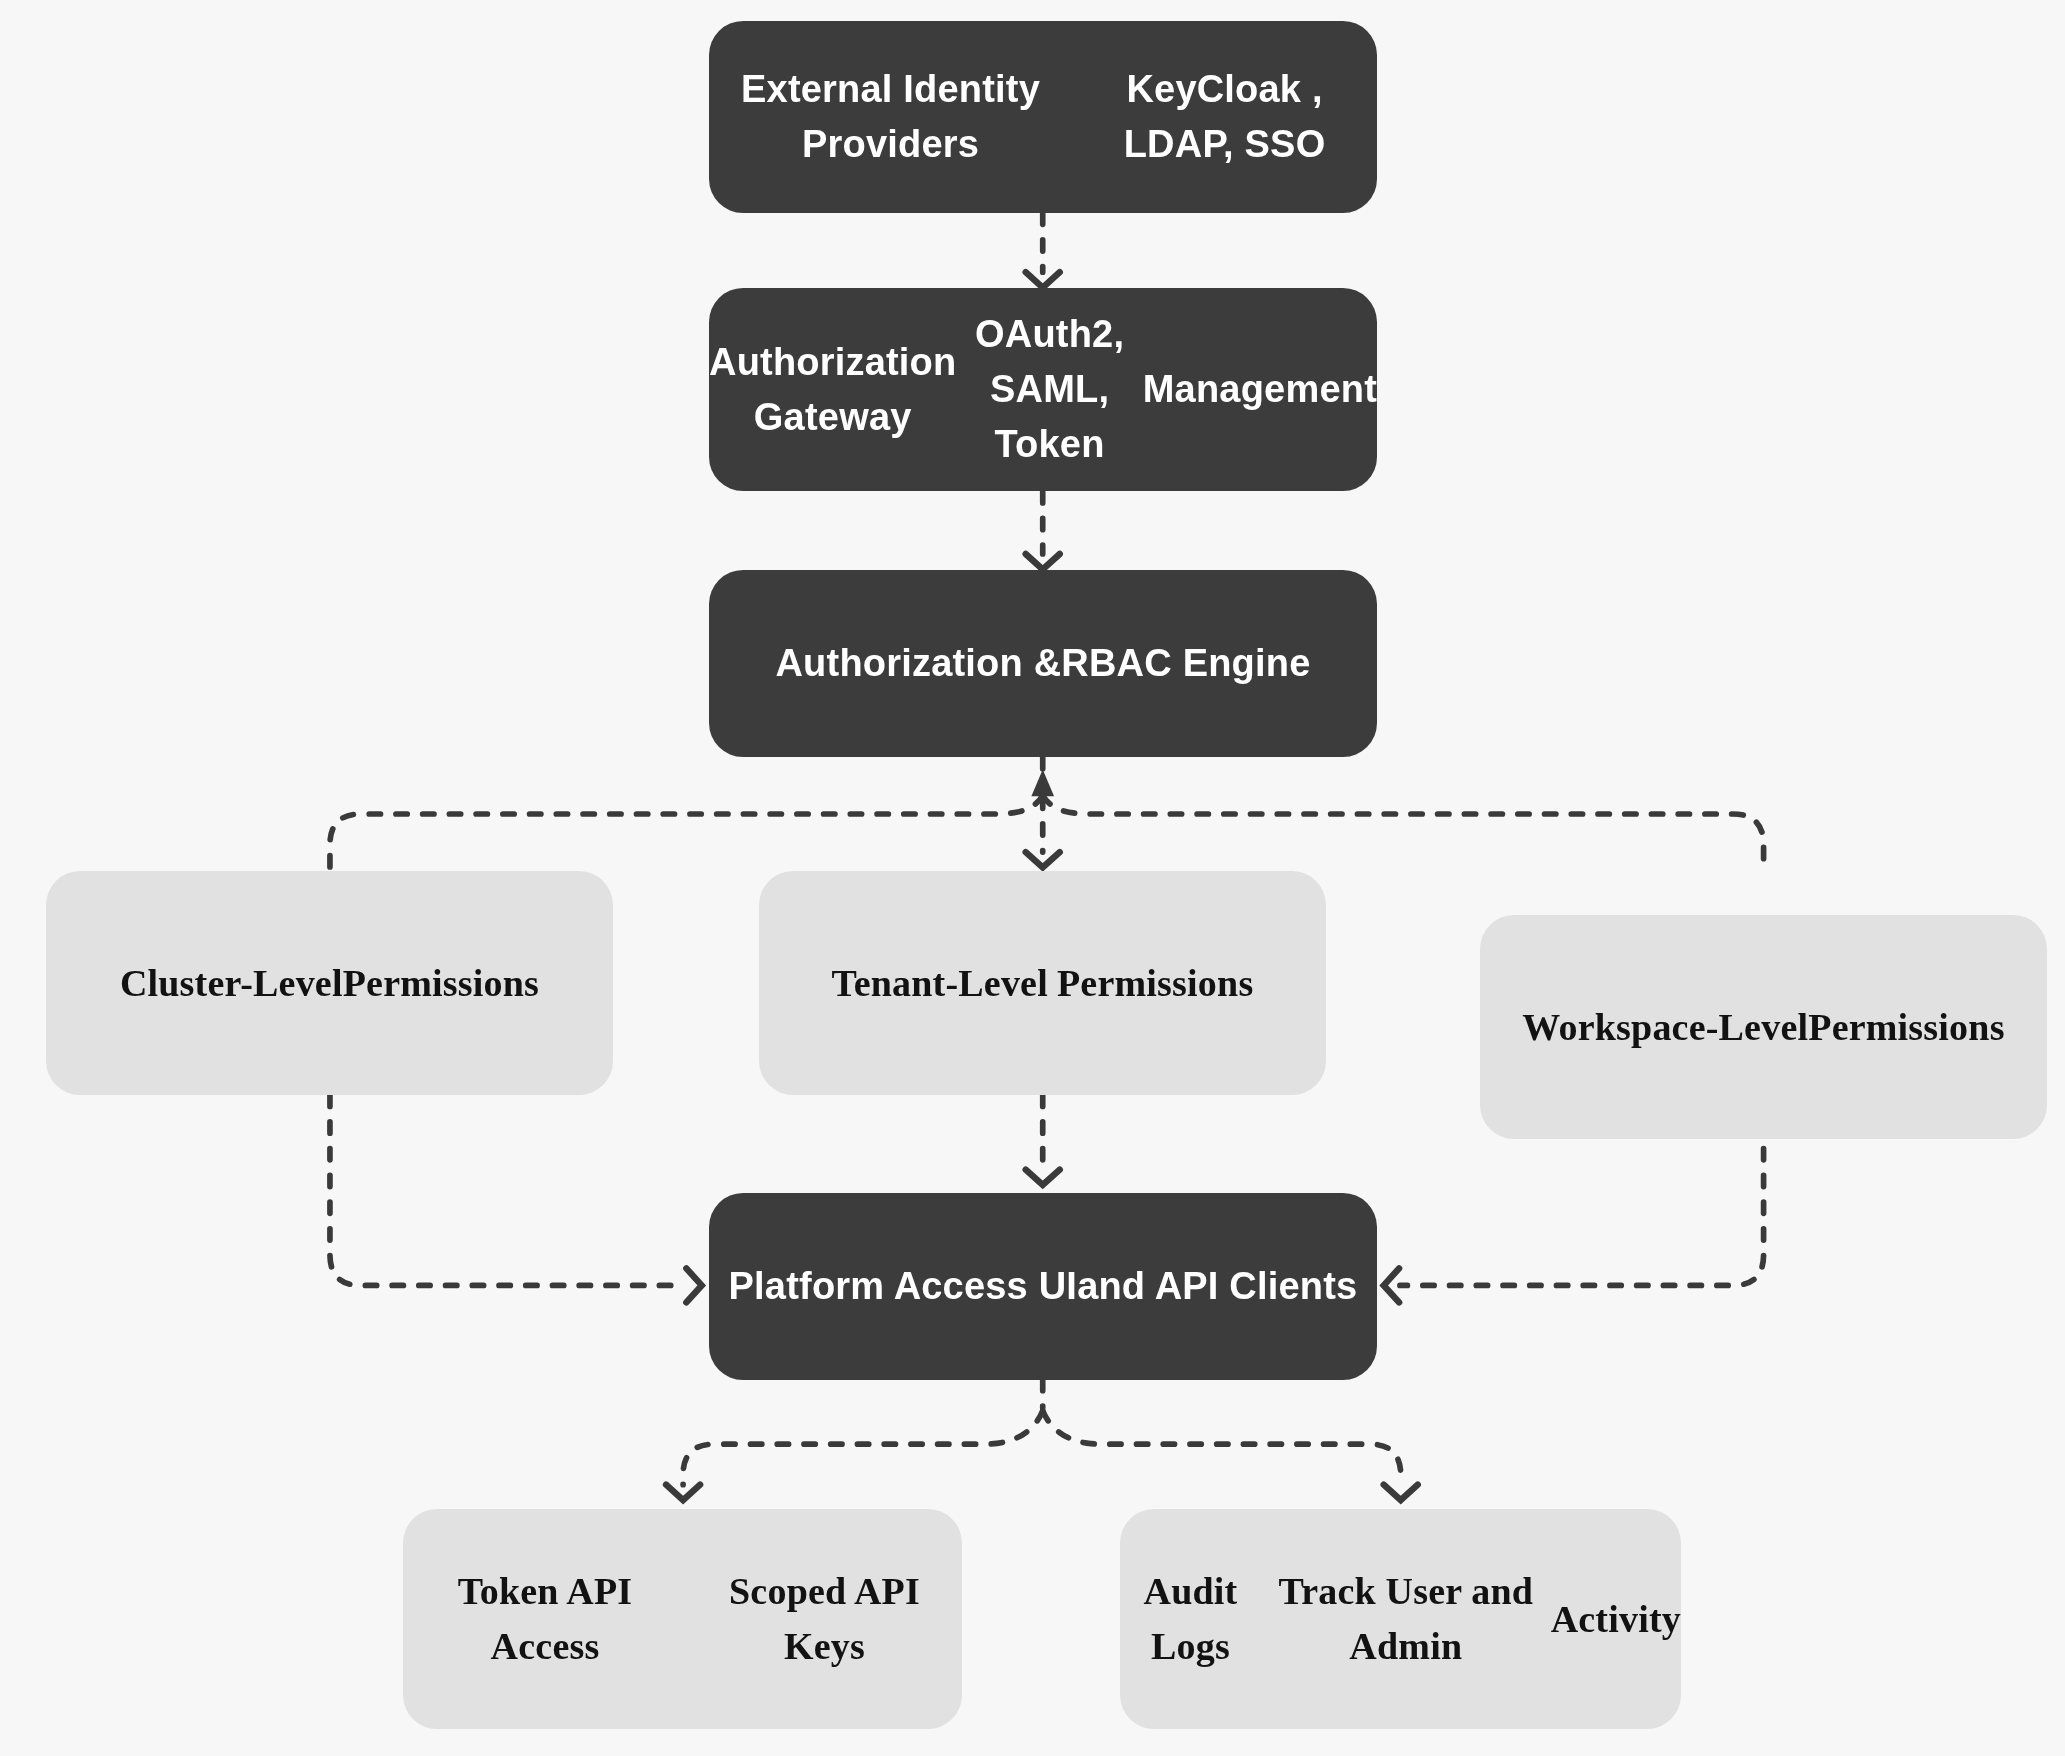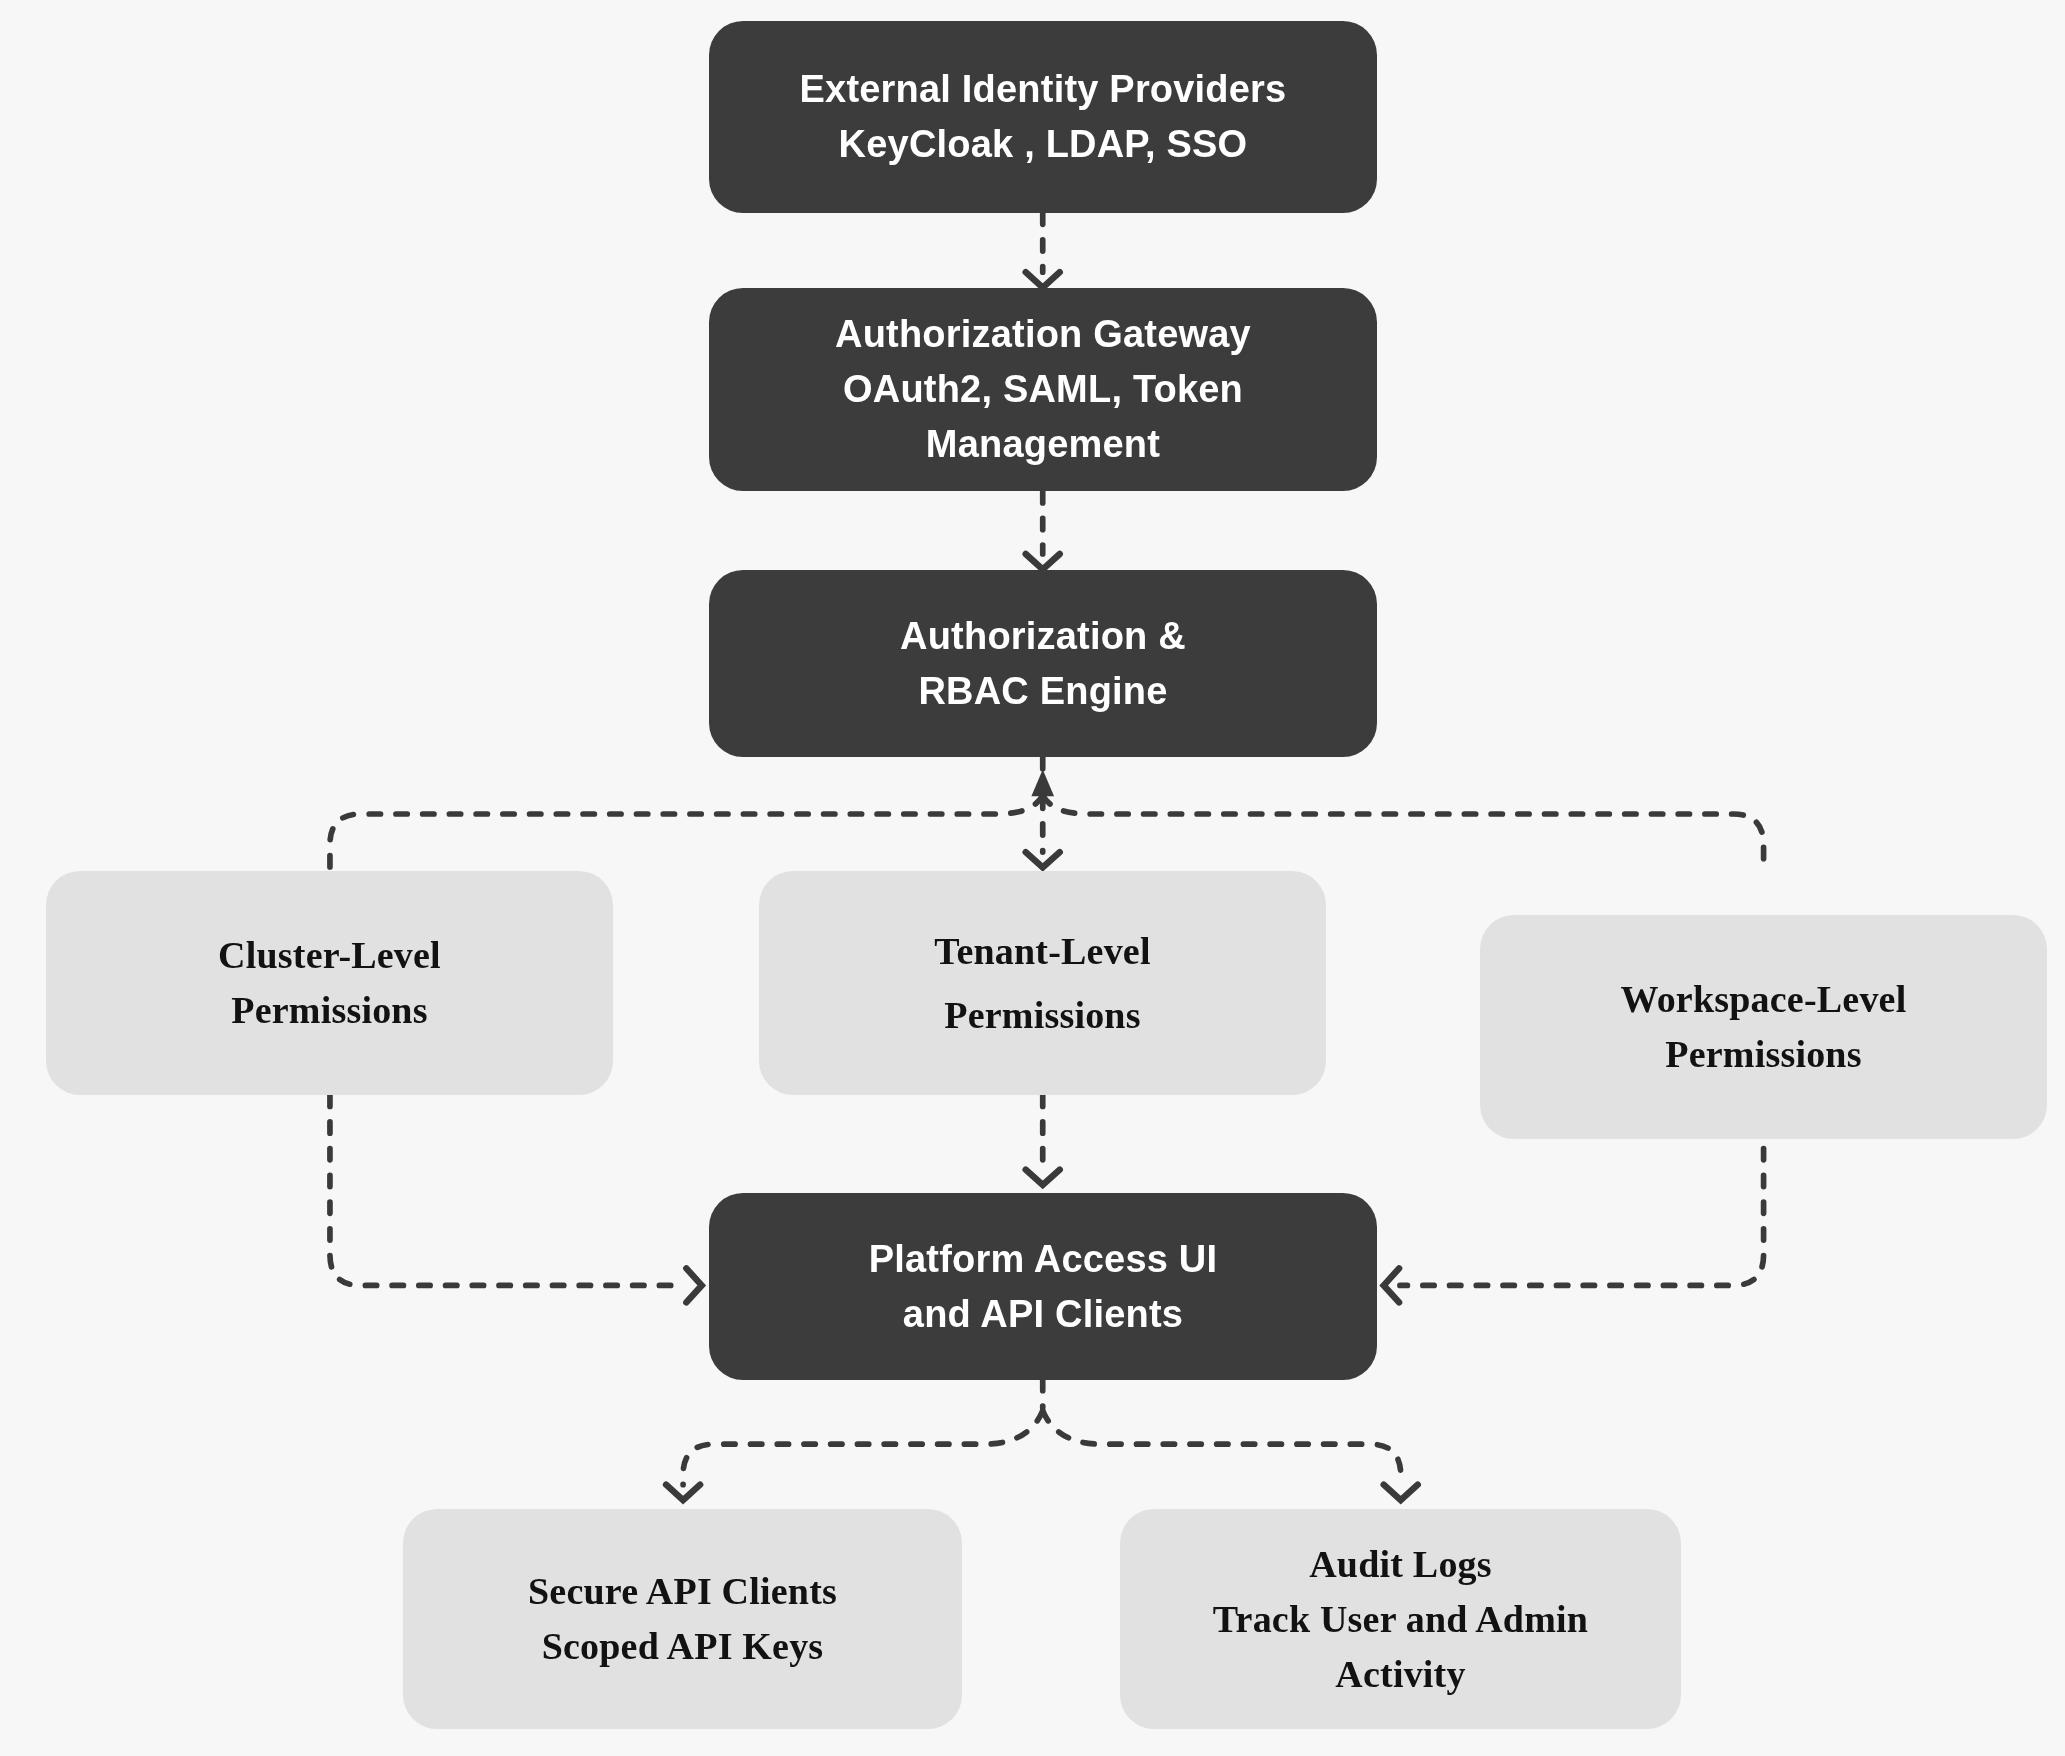--- a/index.html
+++ b/index.html
@@ -41,21 +41,21 @@
     stroke-linecap:round;
     stroke-linejoin:miter;
   }
   .arrowhead-solid{
     fill:var(--connector);
     stroke:none;
   }
   .node{
     position:absolute;
     display:flex;
-    flex-direction:column;
+    flex-direction:row;
     align-items:center;
     justify-content:center;
     text-align:center;
     border-radius:34px;
     font-weight:700;
     font-size:38px;
     line-height:55px;
     letter-spacing:0.2px;
   }
   .node.dark{
@@ -149,21 +149,21 @@
     <div>Workspace-Level</div>
     <div>Permissions</div>
   </div>
 
   <div class="node dark n-platform">
     <div>Platform Access UI</div>
     <div>and API Clients</div>
   </div>
 
   <div class="node light n-secure">
-    <div>Secure API Clients</div>
+    <div>Token API Access</div>
     <div>Scoped API Keys</div>
   </div>
 
   <div class="node light n-audit">
     <div>Audit Logs</div>
     <div>Track User and Admin</div>
     <div>Activity</div>
   </div>
 
 </div>

